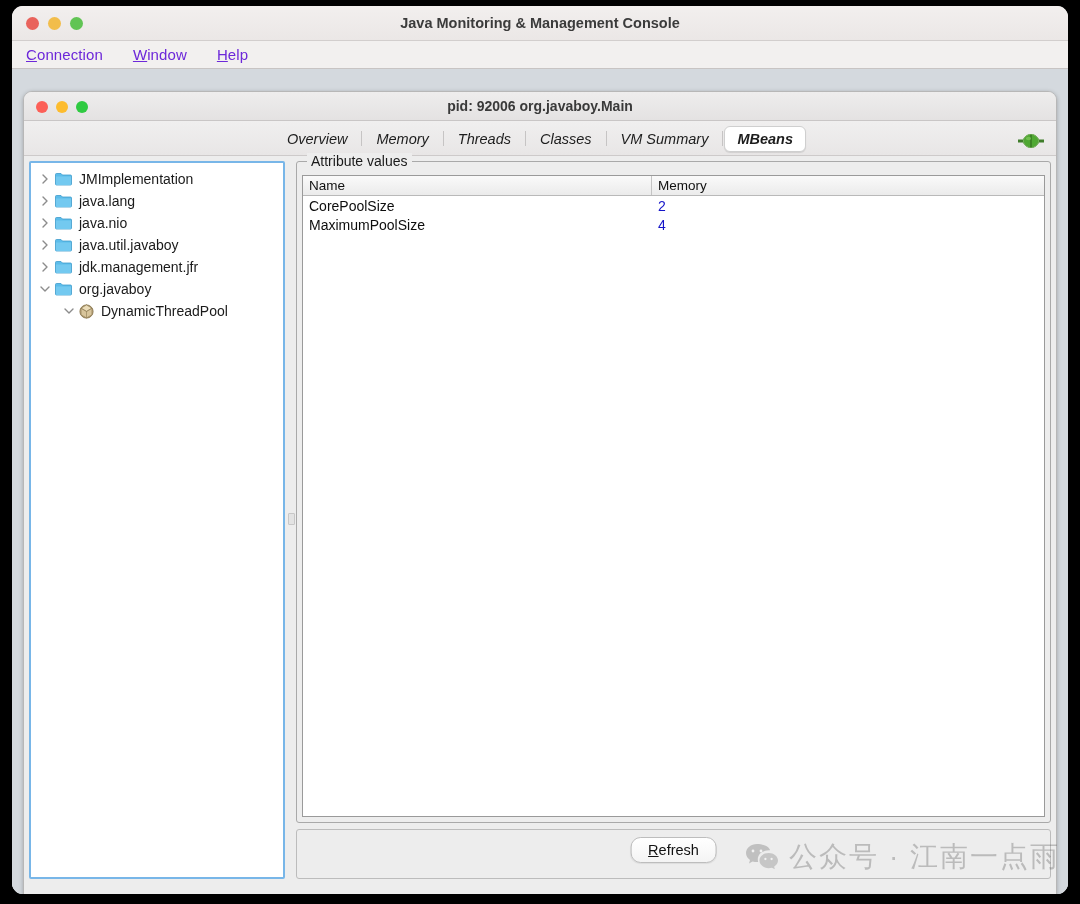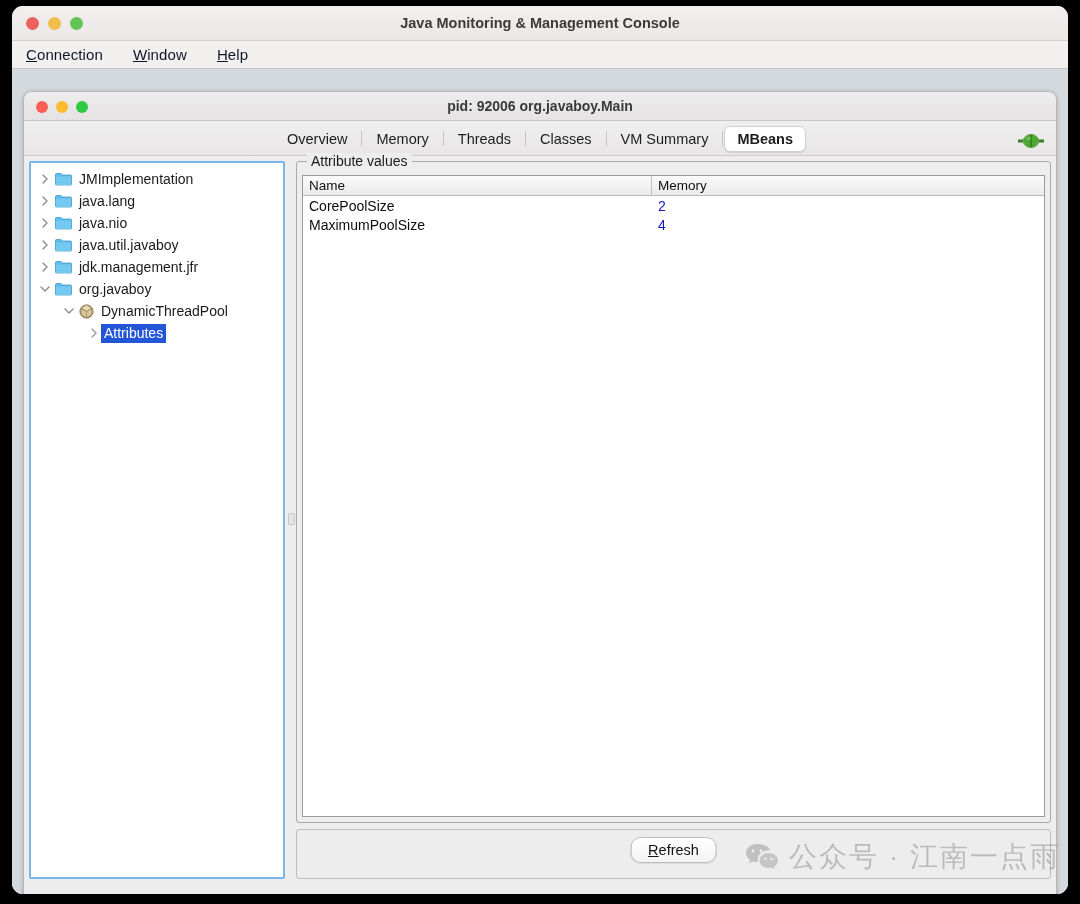--- a/index.html
+++ b/index.html
@@ -48,21 +48,21 @@
     position: absolute; left: 0; top: 35px;
     width: 100%; height: 28px;
     background: #f2f0ef;
     border-bottom: 1px solid #c8c4c3;
     display: flex;
     align-items: center;
     padding-left: 14px;
   }
   .menu-item {
     font-size: 15px;
-    color: #0f172a;
+    color: #6d28d9;
     margin-right: 30px;
     cursor: default;
     letter-spacing: 0.1px;
   }
   .menu-item .mn { text-decoration: underline; }
 
   
   #outer-content {
     position: absolute; left: 0; top: 63px;
     width: 100%; bottom: 0;
@@ -122,20 +122,21 @@
     height: 27px;
   }
   .tab {
     font-size: 14.5px;
     color: #1d1d1d;
     padding: 4px 13px;
     border-radius: 6px;
     cursor: default;
     white-space: nowrap;
     line-height: 18px;
+    font-style: italic;
   }
   .tab.selected {
     background: #ffffff;
     border: 1px solid #cfcfcf;
     box-shadow: 0 1px 1px rgba(0,0,0,0.10);
     font-weight: bold;
     padding: 3px 12px;
   }
   .tab-sep {
     width: 1px; height: 15px;
@@ -484,28 +485,20 @@
                     <ellipse cx="7.5" cy="7.5" rx="6.6" ry="6.6" fill="#cdb78a" stroke="#8d7a53" stroke-width="0.9"></ellipse>
                     <path d="M7.5 1 L13 4.2 V10.8 L7.5 14 L2 10.8 V4.2 Z" fill="#d8c59c" stroke="#8d7a53" stroke-width="0.7"></path>
                     <path d="M7.5 1 L13 4.2 L7.5 7.4 L2 4.2 Z" fill="#ebdcb8" stroke="#8d7a53" stroke-width="0.6"></path>
                     <path d="M7.5 7.4 L7.5 14" stroke="#8d7a53" stroke-width="0.6"></path>
                     <path d="M2 4.2 L7.5 7.4 L13 4.2" fill="none" stroke="#8d7a53" stroke-width="0.6"></path>
                   </svg>
                 </span>
                 <span class="tree-label">DynamicThreadPool</span>
               </div>
 
-              <div class="tree-row" style="padding-left:55px;">
-                <span class="twisty">
-                  <svg width="16" height="16" viewBox="0 0 16 16">
-                      <path d="M6 4 L10 8 L6 12" fill="none" stroke="#9a9a9a" stroke-width="1.4" stroke-linecap="round" stroke-linejoin="round"></path>
-                    </svg>
-                </span>
-                <span class="tree-label selected">Attributes</span>
-              </div>
 
             </div>
           </div>
 
           <div id="splitter">
             <div id="splitter-grip"></div>
           </div>
 
           <div id="right-panel">
 

